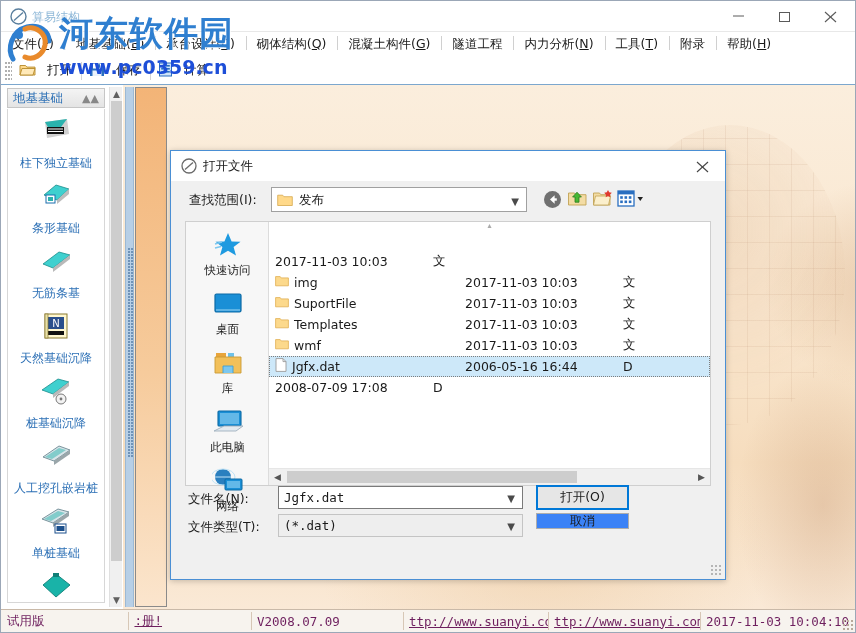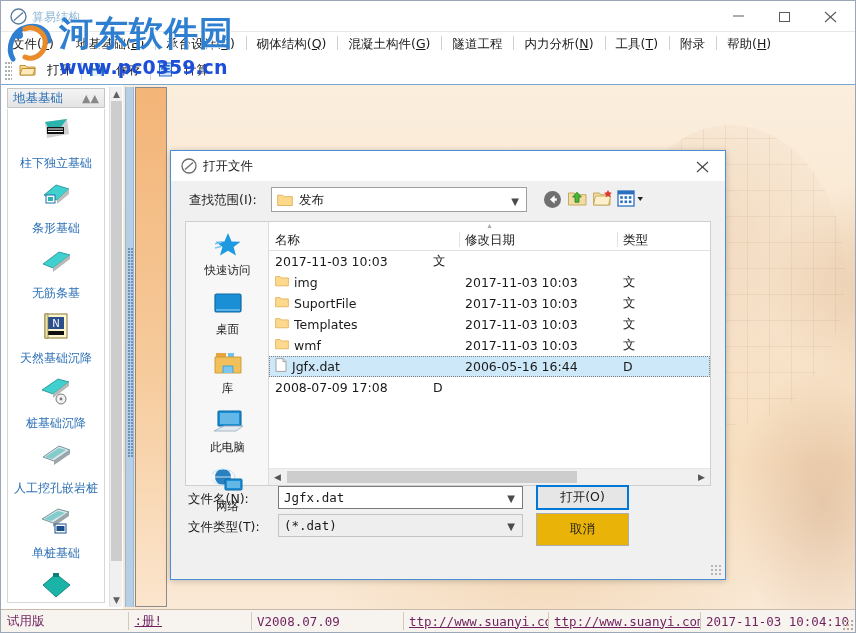--- a/index.html
+++ b/index.html
@@ -325,22 +325,22 @@
     position: absolute; right: 7px; top: 6px;
     font-size: 10px; color: #4a4a4a;
   }
   #btn-open {
     position: absolute; left: 365px; top: 334px; width: 93px; height: 25px;
     background: #e6e6e6; border: 2px solid #0078d7;
     display: flex; align-items: center; justify-content: center;
     font-size: 12.5px; color: #1a1a1a; cursor: default;
   }
   #btn-cancel {
-    position: absolute; left: 365px; top: 362px; width: 93px; height: 33px;
-    background: #eab308; border: 1px solid #adadad;
+    position: absolute; left: 365px; top: 362px; width: 93px; height: 16px;
+    background: #3b82f6; border: 1px solid #adadad;
     display: flex; align-items: center; justify-content: center;
     font-size: 12.5px; color: #1a1a1a; cursor: default;
   }
   #dlg-grip {
     position: absolute; right: 3px; bottom: 3px; width: 11px; height: 11px;
     background-image: radial-gradient(circle 1px at 1px 1px, #b5b5b5 1px, transparent 1px);
     background-size: 4px 4px;
   }
 
   
@@ -707,25 +707,20 @@
                 <rect x="15" y="13" width="13" height="7" fill="#63b8e8"></rect>
               </svg>
             </div>
             <div class="place-lbl">网络</div>
           </div>
         </div>
 
         <div id="filelist">
           <div id="fl-updown">▴</div>
 
-          <div id="fl-head">
-            <div class="fl-col-h" id="col-name">名称</div>
-            <div class="fl-col-h" id="col-date">修改日期</div>
-            <div class="fl-col-h" id="col-type">类型</div>
-          </div>
 
           <div id="fl-rows">
             <div class="fl-row">
               <div class="fl-date">2017-11-03 10:03</div>
               <div class="fl-type">文</div>
             </div>
             <div class="fl-row">
               <div class="fl-name">
                 <span><svg width="14" height="12" viewBox="0 0 14 12">
                       <path d="M0.6 1.6h4.6l1 1.3H13.4V10.8H0.6z" fill="#fcd98c" stroke="#dfae52" stroke-width="0.8"></path>

